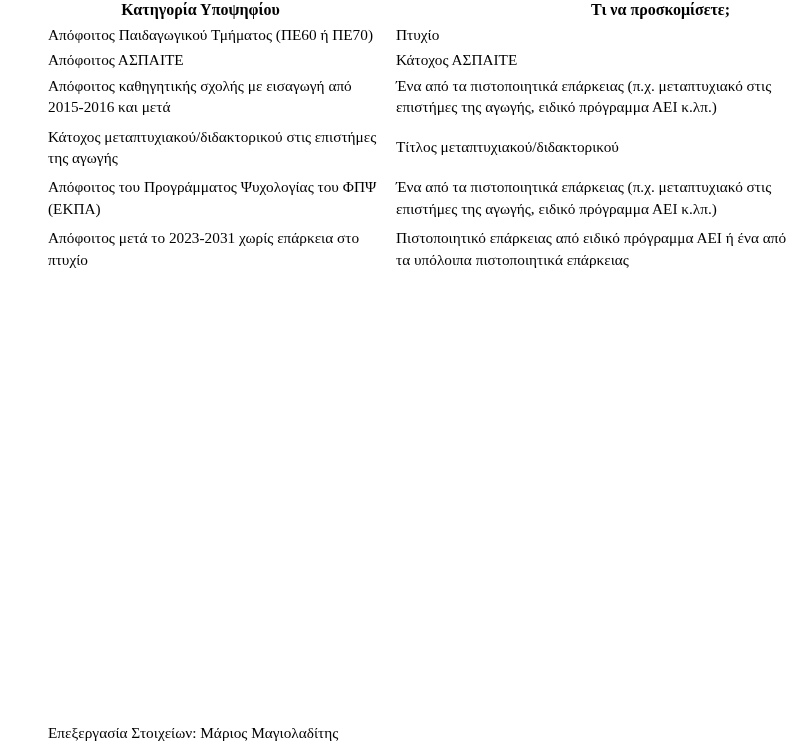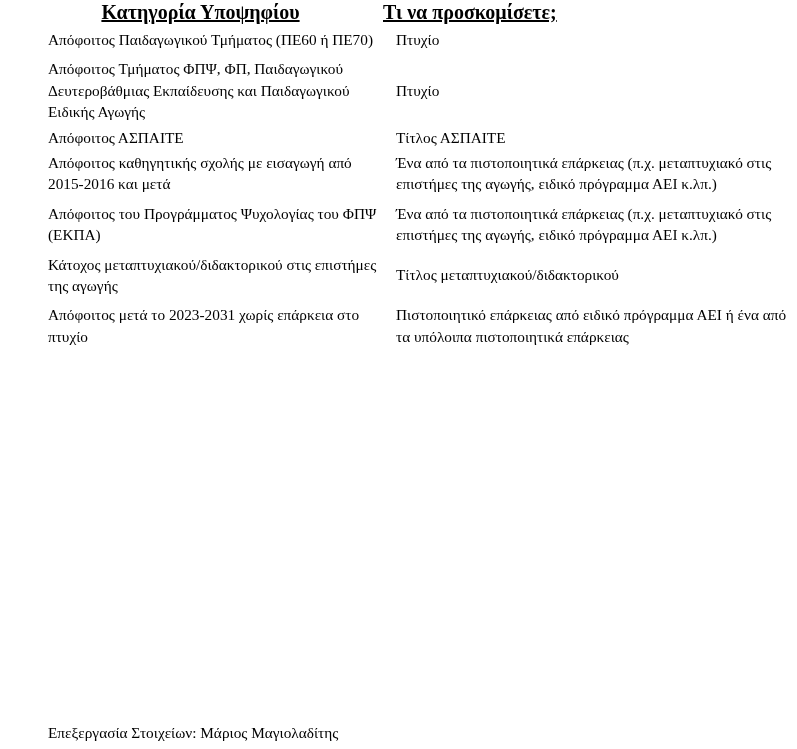--- a/index.html
+++ b/index.html
@@ -38,31 +38,30 @@
   .doc-table th,
   .doc-table td {
     border: none;
     padding: 0;
     vertical-align: middle;
     text-align: left;
   }
 
   thead th {
     font-weight: bold;
-    font-size: 20px;
+    font-size: 16px;
     line-height: 1.25;
     text-align: center;
     padding-bottom: 10px;
     padding-top: 66px;
     white-space: nowrap;
-    text-decoration: underline;
   }
 
   thead th.h-left  { text-align: center; padding-right: 30px; }
-  thead th.h-right { text-align: left; padding-right: 60px; }
+  thead th.h-right { text-align: right; padding-right: 60px; }
 
   tbody td {
     font-size: 15.3px;
     line-height: 1.40;
     padding-top: 2px;
     padding-bottom: 2px;
   }
 
   tbody td.cat {
     padding-right: 4px;
@@ -103,39 +102,35 @@
       <tr>
         <th class="h-left">Κατηγορία Υποψηφίου</th>
         <th class="h-right">Τι να προσκομίσετε;</th>
       </tr>
     </thead>
     <tbody>
       <tr class="tall">
         <td class="cat">Απόφοιτος Παιδαγωγικού Τμήματος (ΠΕ60 ή ΠΕ70)</td>
         <td class="doc">Πτυχίο</td>
       </tr>
-      <tr class="tall">
-        <td class="cat">Απόφοιτος Τμήματος ΦΠΨ, ΦΠ, Παιδαγωγικού Δευτεροβάθμιας Εκπαίδευσης και Παιδαγωγικού Ειδικής Αγωγής</td>
-        <td class="doc">Πτυχίο</td>
-      </tr>
       <tr>
         <td class="cat">Απόφοιτος ΑΣΠΑΙΤΕ</td>
-        <td class="doc">Τίτλος ΑΣΠΑΙΤΕ</td>
+        <td class="doc">Κάτοχος ΑΣΠΑΙΤΕ</td>
       </tr>
       <tr class="tall">
         <td class="cat">Απόφοιτος καθηγητικής σχολής με εισαγωγή από 2015-2016 και μετά</td>
         <td class="doc">Ένα από τα πιστοποιητικά επάρκειας (π.χ. μεταπτυχιακό στις επιστήμες της αγωγής, ειδικό πρόγραμμα ΑΕΙ κ.λπ.)</td>
       </tr>
       <tr class="tall">
+        <td class="cat">Κάτοχος μεταπτυχιακού/διδακτορικού στις επιστήμες της αγωγής</td>
+        <td class="doc">Τίτλος μεταπτυχιακού/διδακτορικού</td>
+      </tr>
+      <tr class="tall">
         <td class="cat">Απόφοιτος του  Προγράμματος Ψυχολογίας του ΦΠΨ  (ΕΚΠΑ)</td>
         <td class="doc">Ένα από τα πιστοποιητικά επάρκειας (π.χ. μεταπτυχιακό στις επιστήμες της αγωγής, ειδικό πρόγραμμα ΑΕΙ κ.λπ.)</td>
-      </tr>
-      <tr class="tall">
-        <td class="cat">Κάτοχος μεταπτυχιακού/διδακτορικού στις επιστήμες της αγωγής</td>
-        <td class="doc">Τίτλος μεταπτυχιακού/διδακτορικού</td>
       </tr>
       <tr class="tall">
         <td class="cat">Απόφοιτος μετά το 2023-2031 χωρίς επάρκεια στο πτυχίο</td>
         <td class="doc">Πιστοποιητικό επάρκειας από ειδικό πρόγραμμα ΑΕΙ ή ένα από τα υπόλοιπα πιστοποιητικά επάρκειας</td>
       </tr>
     </tbody>
   </table>
 
   <div class="footer">
     <span>Επεξεργασία Στοιχείων: Μάριος Μαγιολαδίτης</span>

